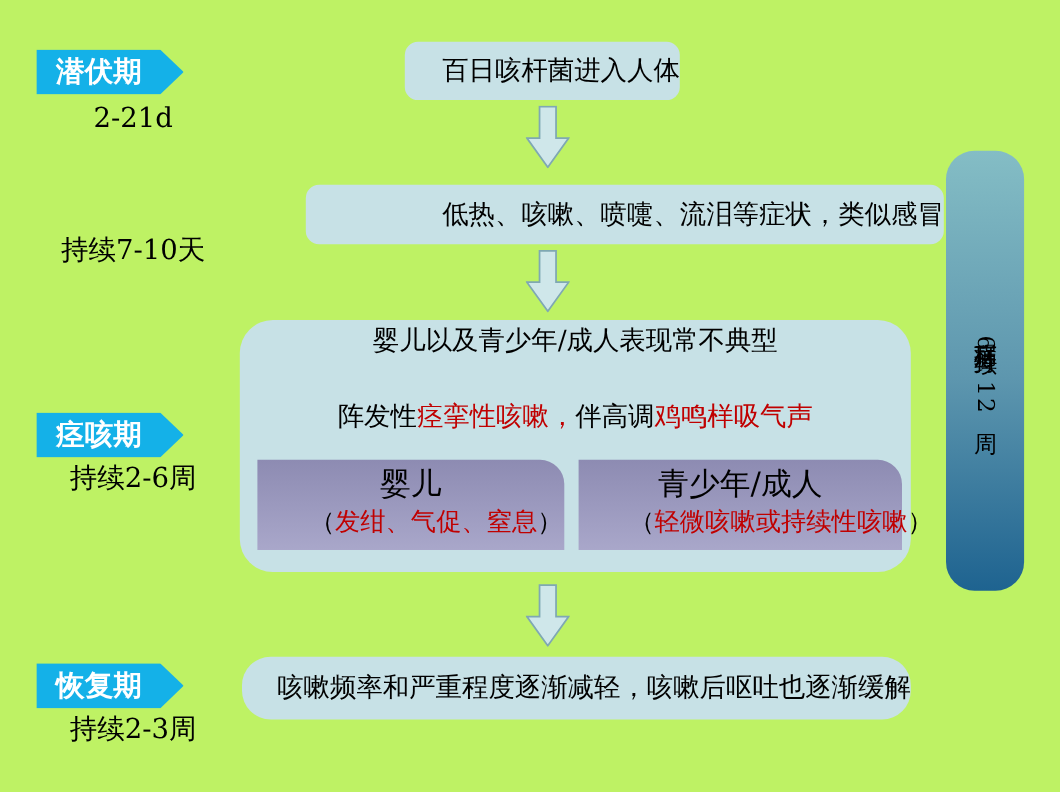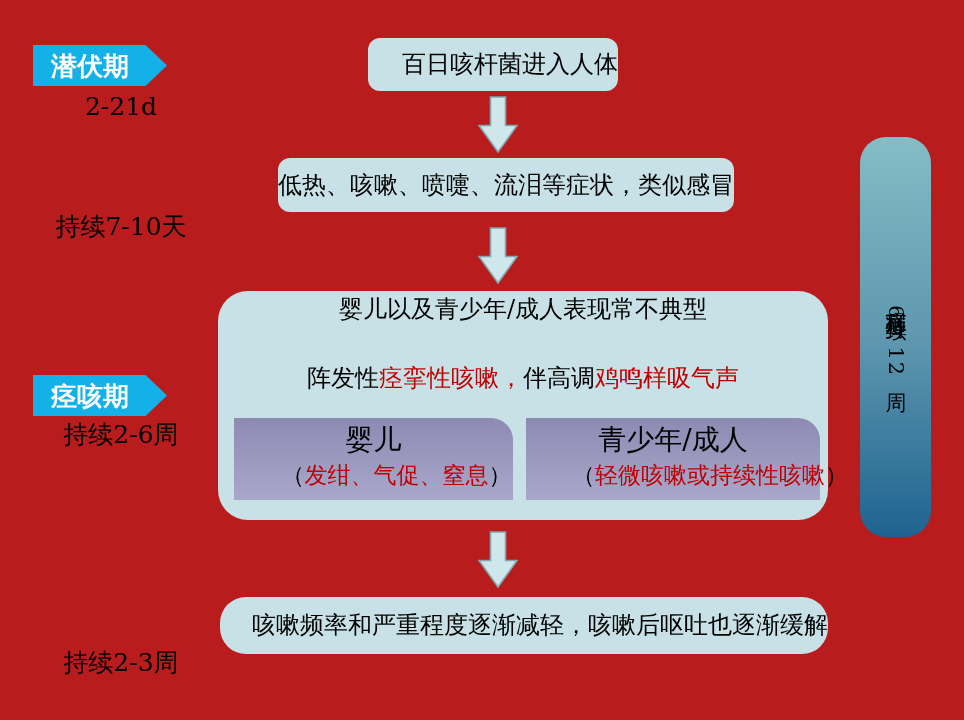--- a/index.html
+++ b/index.html
@@ -1,17 +1,17 @@
 <!DOCTYPE html>
 <html><head>
 <meta charset="utf-8">
 <style>
   html,body { margin:0; padding:0; background:#ffffff; }
   .canvas {
-    position:relative; width:964px; height:720px; background:#b91c1c;
+    position:relative; width:964px; height:720px; background:#bef264;
     font-family:"DejaVu Serif","Liberation Serif",serif; overflow:hidden;
     color:#000;
   }
 
   
   .stage-arrow {
     position:absolute; left:33px; width:134px; height:41px;
     background:#14b1e8;
     clip-path:polygon(0 0, 84% 0, 100% 50%, 84% 100%, 0 100%);
     display:flex; align-items:center; justify-content:center;
@@ -27,21 +27,21 @@
   #stage3-arrow{top:375px;} #stage3-duration{top:421px;}
   #stage4-arrow{top:603px;} #stage4-duration{top:649px;}
 
   
   .fbox {
     position:absolute; background:#c7e1e6; border-radius:12px;
     display:flex; align-items:center; justify-content:flex-end;
     font-size:24px; text-align:center; line-height:1.2;
   }
   #entry-box     { left:368px; top:38px;  width:250px; height:53px; }
-  #catarrhal-box { left:278px; top:158px; width:456px; height:54px; }
+  #catarrhal-box { left:278px; top:168px; width:580px; height:54px; }
   #conval-box    { left:220px; top:597px; width:608px; height:57px; border-radius:26px; }
 
   #big-box {
     position:absolute; left:218px; top:291px; width:610px; height:229px;
     background:#c7e1e6; border-radius:30px; text-align:center;
   }
   .bigline { font-size:24px; line-height:36px; }
   .bigline.first { margin-top:33px; }
 
   .purple {
@@ -86,20 +86,23 @@
   </div>
   <div class="stage-duration" id="stage1-duration">2-21d</div>
 
   <div class="stage-duration" id="stage2-duration">持续7-10天</div>
 
   <div class="stage-arrow" id="stage3-arrow">
     <span>痉咳期</span>
   </div>
   <div class="stage-duration" id="stage3-duration">持续2-6周</div>
 
+  <div class="stage-arrow" id="stage4-arrow">
+    <span>恢复期</span>
+  </div>
   <div class="stage-duration" id="stage4-duration">持续2-3周</div>
 
   <div class="fbox" id="entry-box">
     <span>百日咳杆菌进入人体</span>
   </div>
 
   <svg class="down-arrow" id="arrow1" width="40" height="57" viewBox="0 0 40 57">
     <polygon points="12.5,1 27.5,1 27.5,29.5 39,29.5 20,56 1,29.5 12.5,29.5" fill="#cfe7ea" stroke="#7fa8b3" stroke-width="1.6"></polygon>
   </svg>
 

